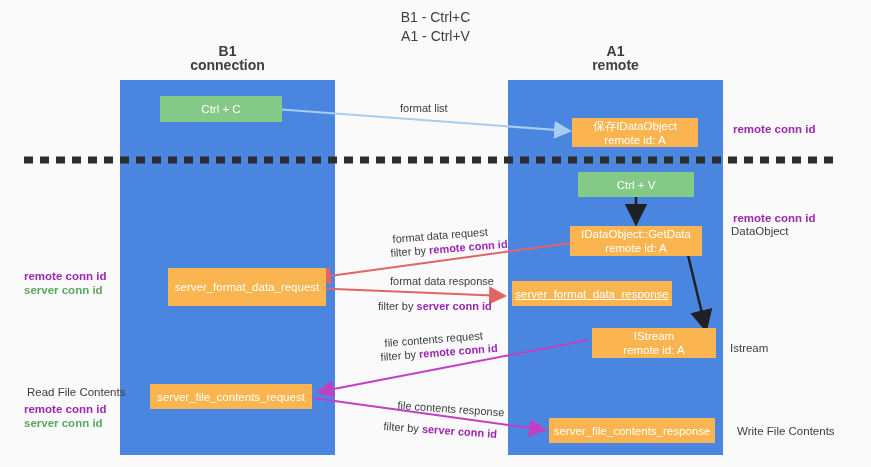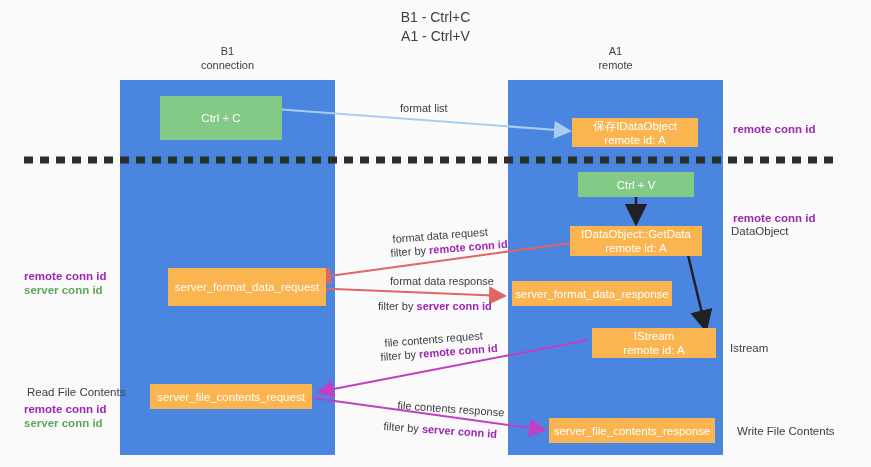--- a/index.html
+++ b/index.html
@@ -17,22 +17,23 @@
 
   
   .title{
     width:871px;text-align:center;top:8px;left:0;
     font-size:14px;line-height:19px;color:#3c4043;
     white-space:pre-line;
   }
 
   
   .colhead{
-    text-align:center;font-size:11px;line-height:14px;color:#3c4043;
+    text-align:center;font-size:14px;line-height:14px;color:#3c4043;
     white-space:pre-line;
+    font-weight:bold;
   }
 
   
   .lane{background:#4a86e0;}
 
   
   .box{
     display:flex;align-items:center;justify-content:center;
     text-align:center;color:#ffffff;font-size:11.5px;line-height:14px;
     white-space:pre-line;box-sizing:border-box;padding:2px 4px;
@@ -99,33 +100,33 @@
 
     <line x1="688" y1="255" x2="706" y2="330" stroke="#202124" stroke-width="2.5" marker-end="url(#ar-blk)"></line>
 
     <line x1="588" y1="340" x2="318" y2="392" stroke="#c23fc2" stroke-width="2" marker-end="url(#ar-mag)"></line>
 
     <line x1="313" y1="398" x2="545" y2="430" stroke="#c23fc2" stroke-width="2" marker-end="url(#ar-mag)"></line>
 
     <line x1="24" y1="160" x2="838" y2="160" stroke="#2d2d2d" stroke-width="7" stroke-dasharray="9 7"></line>
   </svg>
 
-  <div class="abs box green" style="left:160px;top:96px;width:122px;height:44px;">Ctrl + C</div>
+  <div class="abs box green" style="left:160px;top:96px;width:122px;height:26px;">Ctrl + C</div>
 
   <div class="abs box orange" style="left:572px;top:118px;width:126px;height:29px;">保存IDataObject
 remote id: A</div>
 
   <div class="abs box green" style="left:578px;top:172px;width:116px;height:25px;">Ctrl + V</div>
 
   <div class="abs box orange" style="left:570px;top:226px;width:132px;height:30px;">IDataObject::GetData
 remote id: A</div>
 
   <div class="abs box orange" style="left:168px;top:268px;width:158px;height:38px;text-align:center;">server_format_data_request</div>
 
-  <div class="abs box orange" style="left:512px;top:281px;width:160px;height:25px;">server_format_data_response</div>
+  <div class="abs box orange" style="left:512px;top:281px;width:160px;height:25px;text-decoration:underline;">server_format_data_response</div>
 
   <div class="abs box orange" style="left:592px;top:328px;width:124px;height:30px;">IStream
 remote id: A</div>
 
   <div class="abs box orange" style="left:549px;top:418px;width:166px;height:25px;">server_file_contents_response</div>
 
   <div class="abs box orange" style="left:150px;top:384px;width:162px;height:25px;">server_file_contents_request</div>
 
   <div class="abs elabel" style="left:400px;top:101px;">format list</div>
 

